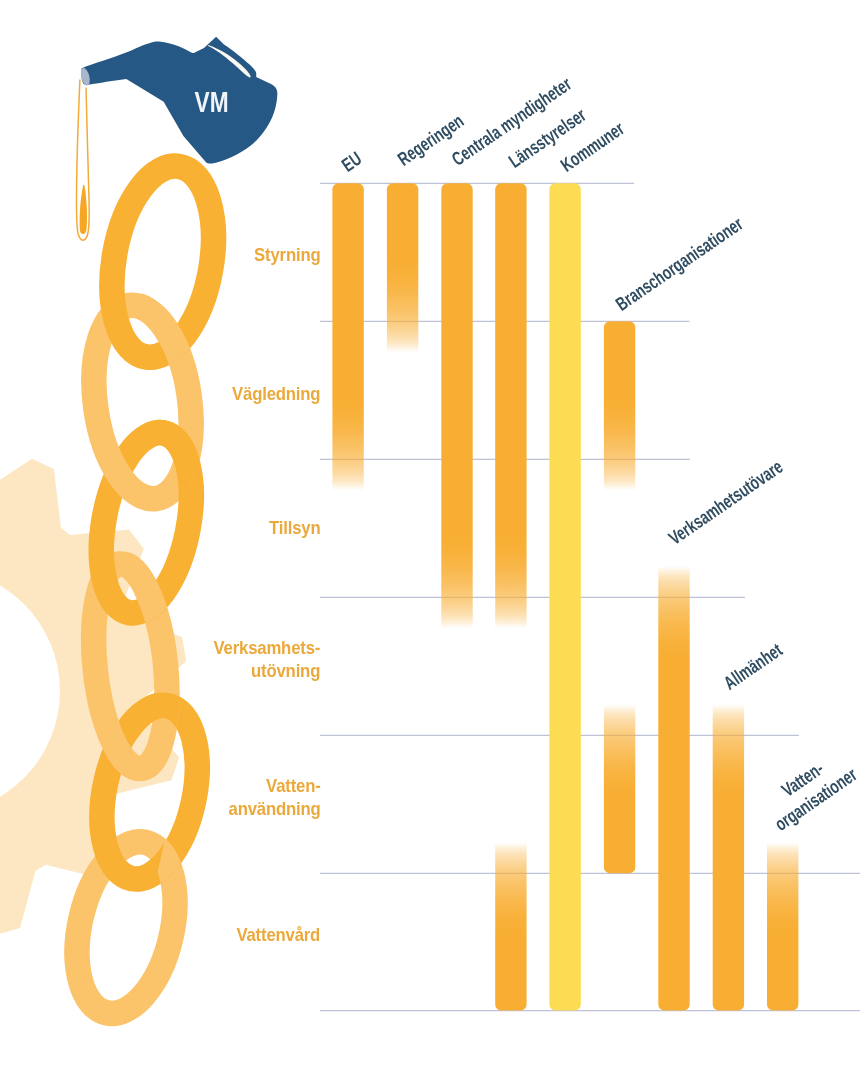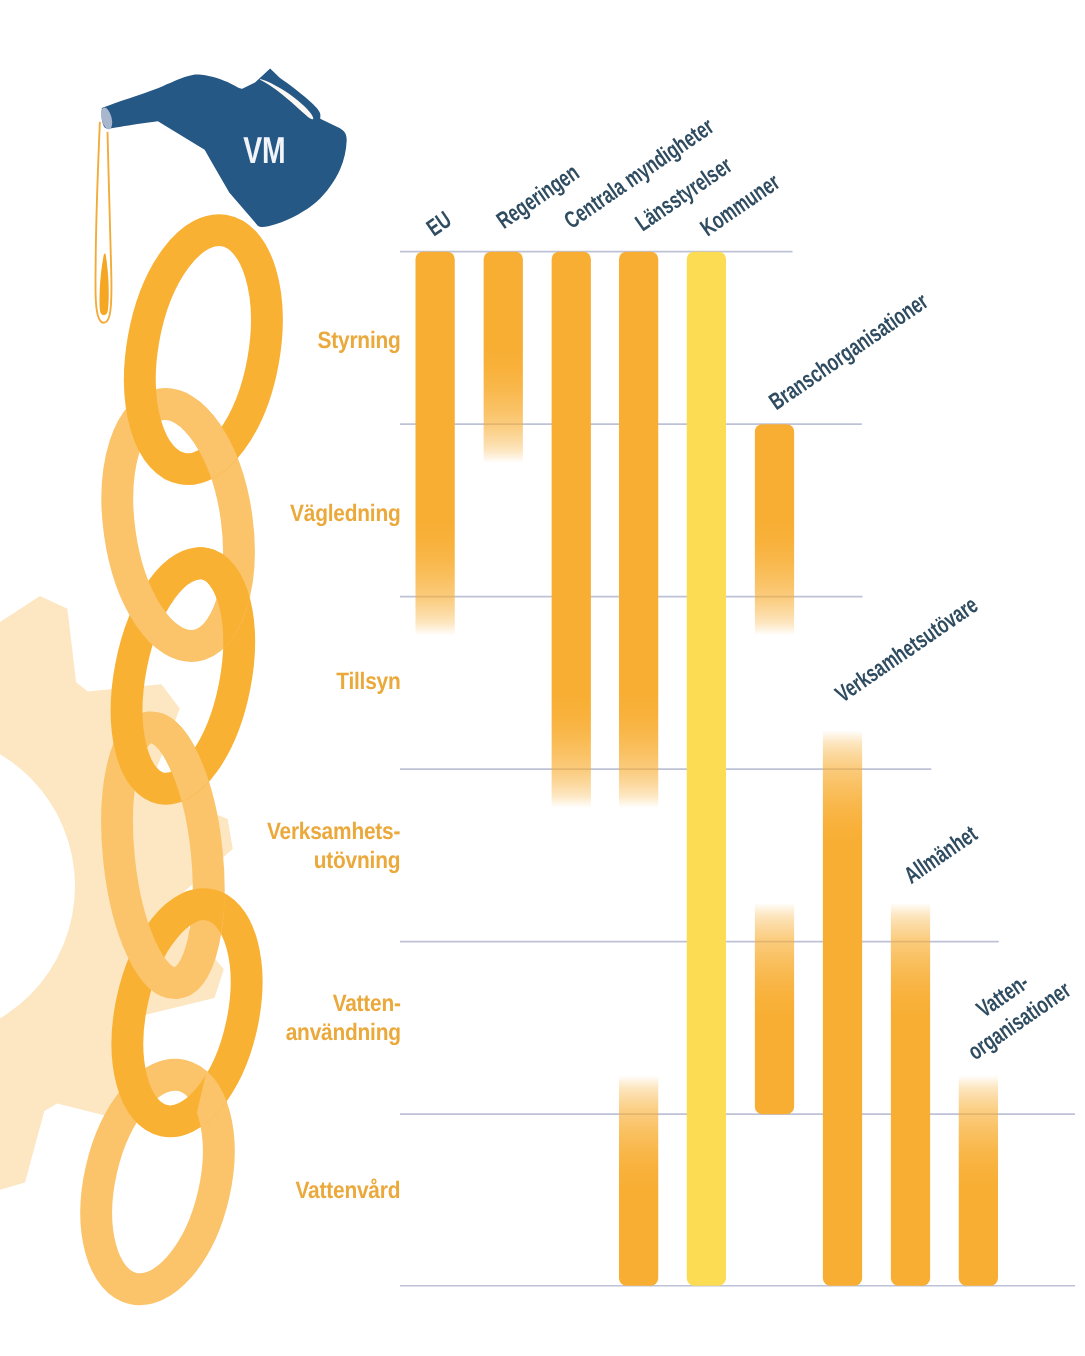--- a/index.html
+++ b/index.html
@@ -1,19 +1,19 @@
 <!DOCTYPE html>
 <html><head>
 <meta charset="utf-8">
 <title>Vattenmyndigheterna</title>
 <style>
   html,body{margin:0;padding:0;}
   body{width:868px;height:1085px;background:#ffffff;position:relative;overflow:hidden;
        font-family:"Liberation Sans",sans-serif;-webkit-font-smoothing:antialiased;}
-  #stage{position:absolute;left:0;top:0;width:868px;height:1027px;background:#fff;margin-top:18px;}
+  #stage{position:absolute;left:0;top:0;width:868px;height:1027px;background:#fff;}
   svg#art{position:absolute;left:0;top:0;width:868px;height:1085px;display:block;}
   .rowlab{position:absolute;text-align:right;color:#EBA93C;font-weight:bold;
           font-size:19px;line-height:23px;letter-spacing:-0.2px;
           transform-origin:100% 50%;transform:scaleX(0.88);white-space:pre;}
   .collab{position:absolute;width:0;height:0;transform-origin:0 0;}
   .collab > span{position:absolute;left:0;color:#2F4C61;font-weight:bold;
           font-size:19px;line-height:21px;white-space:nowrap;display:block;
           transform-origin:0 100%;transform:scaleX(0.717);}
 </style>
 </head>

